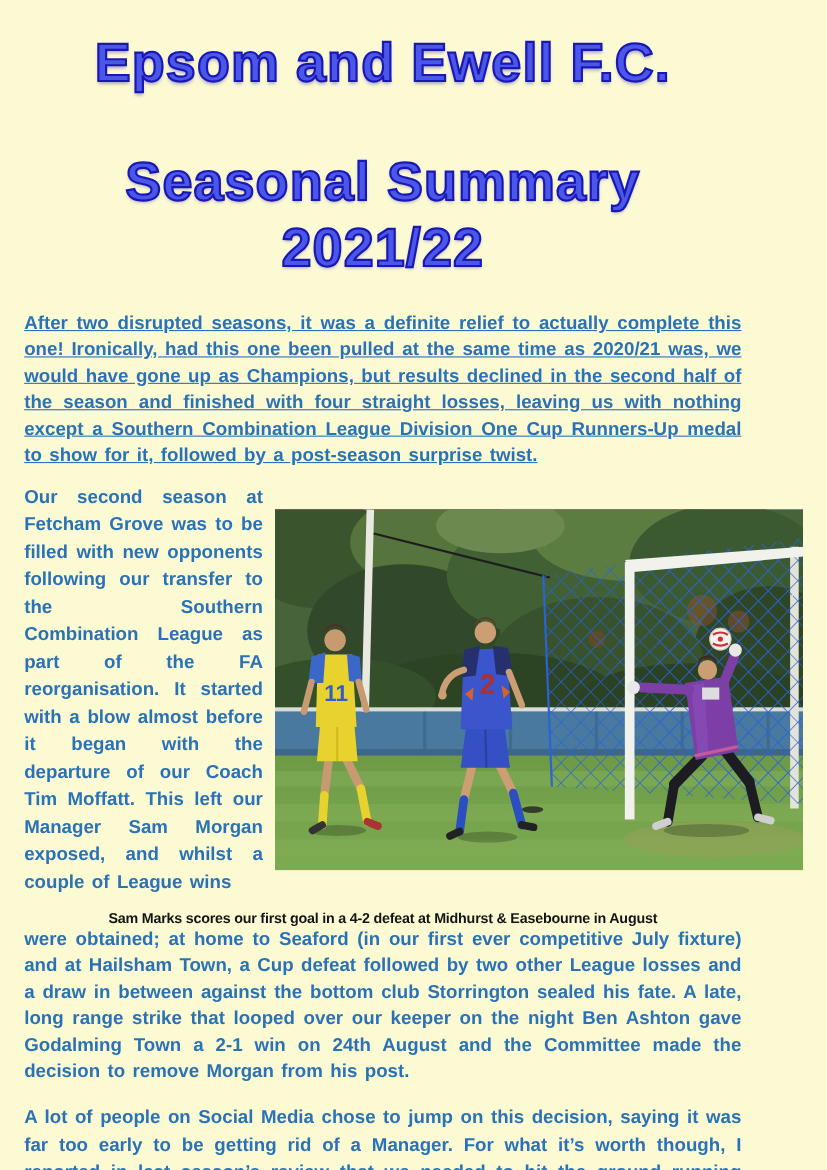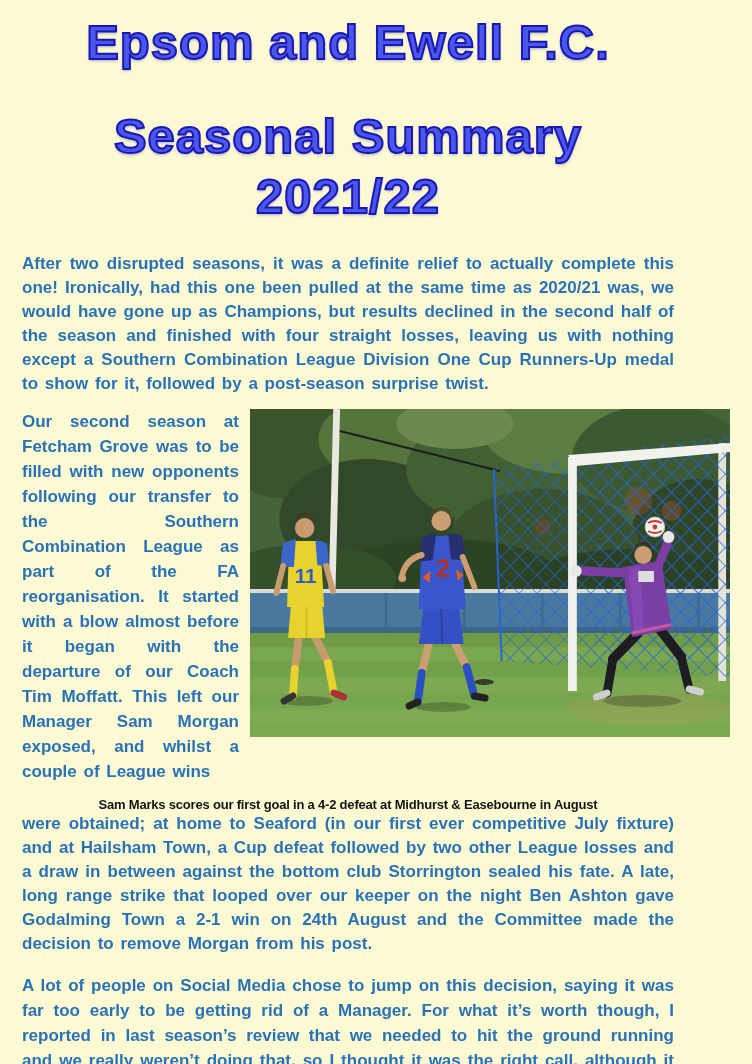--- a/index.html
+++ b/index.html
@@ -3,43 +3,43 @@
 <meta charset="utf-8">
 <style>
   html,body{margin:0;padding:0;}
   body{
     width:752px;height:1064px;overflow:hidden;
     background:var(--page-bg,#FCFAD2);
     font-family:"Liberation Sans",sans-serif;
   }
   .page{
     box-sizing:border-box;width:696px;height:1064px;
-    padding:12px 22px 10px 22px;
+    padding:28px 22px 10px 22px;
   }
   .title{
     font-weight:bold;text-align:center;
     font-size:49px;line-height:60px;letter-spacing:1px;
     color:var(--title-fill,#4a57e8);
     -webkit-text-stroke:2px var(--title-outline,#1a17b5);
     text-shadow:0 2px 3px rgba(26,23,181,.35);
     margin:0;
   }
-  .title.second{margin-top:34px;}
+  .title.second{margin-top:48px;}
   .para{
     color:var(--body-text,#2A72B8);
     font-weight:bold;
     font-size:17px;line-height:24px;
     text-align:justify;text-align-last:left;
     word-spacing:2px;
     margin:0;
   }
-  .intro{margin-top:26px;}
+  .intro{margin-top:26px;text-decoration:underline;}
   .photo-row{
     margin-top:13px;
-    display:flex;gap:11px;align-items:flex-start;
+    display:flex;gap:11px;align-items:center;
   }
   .left-col{
     width:217px;flex:0 0 217px;
     line-height:25px;
   }
   .photo-frame{
     width:480px;height:328px;flex:0 0 480px;
     overflow:hidden;background:#ec4899;
   }
   .photo-frame svg{display:block;}

